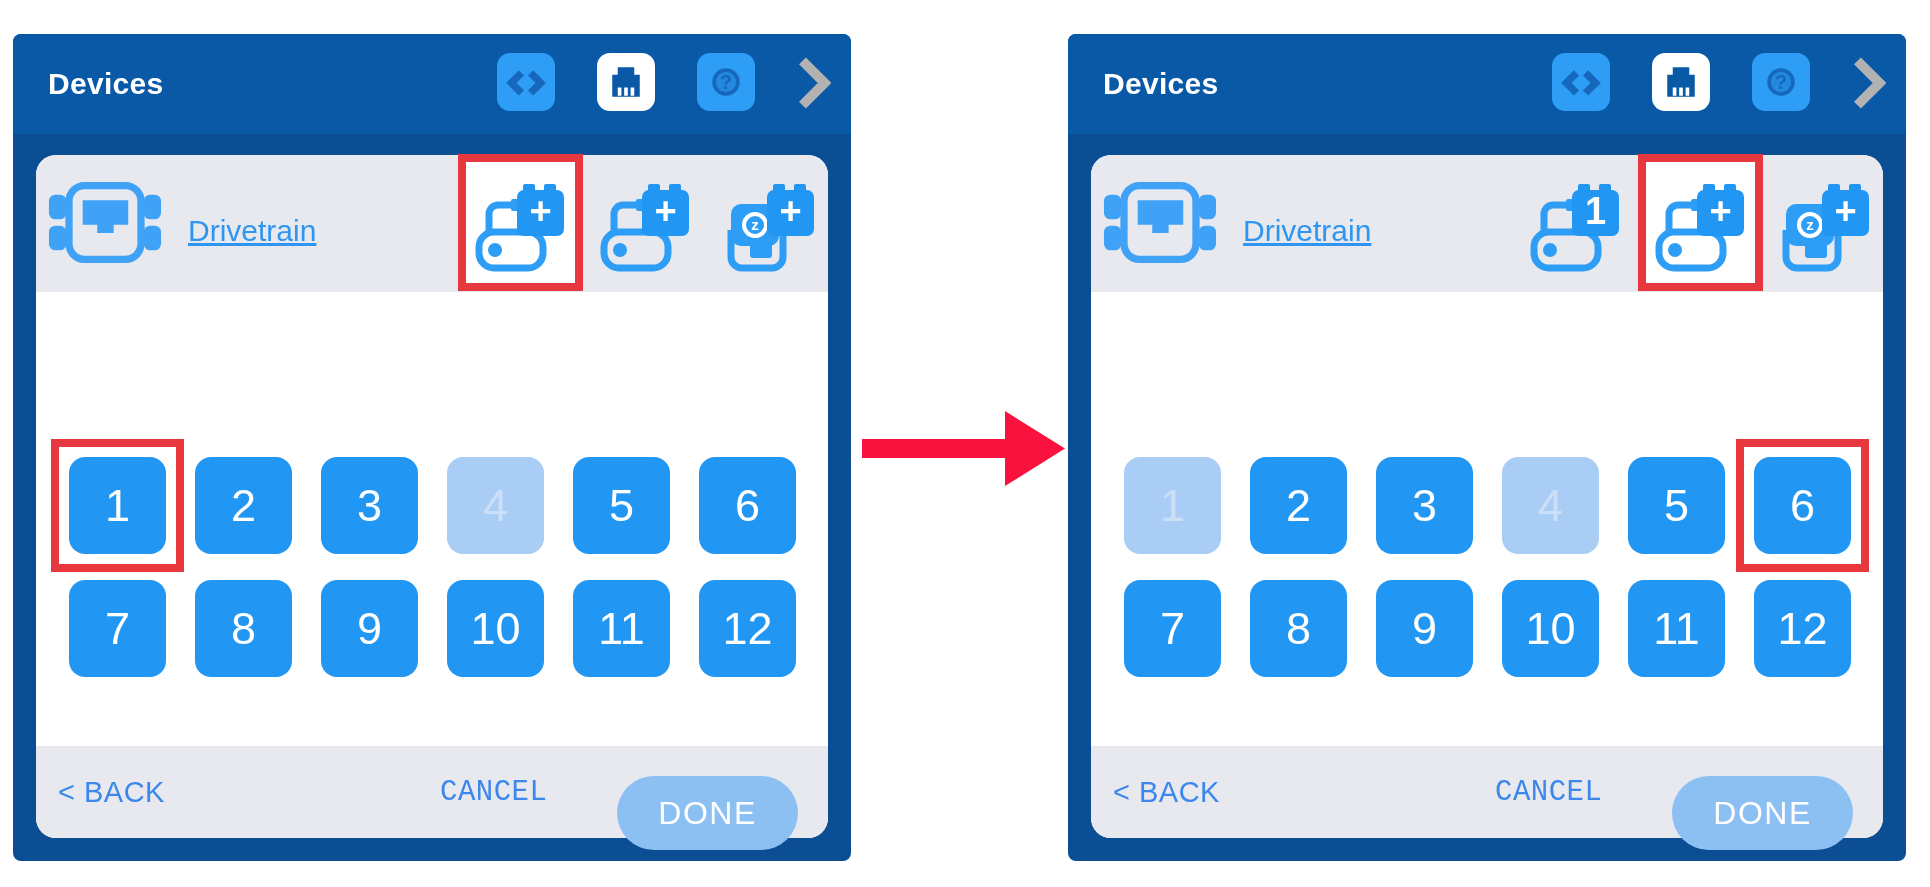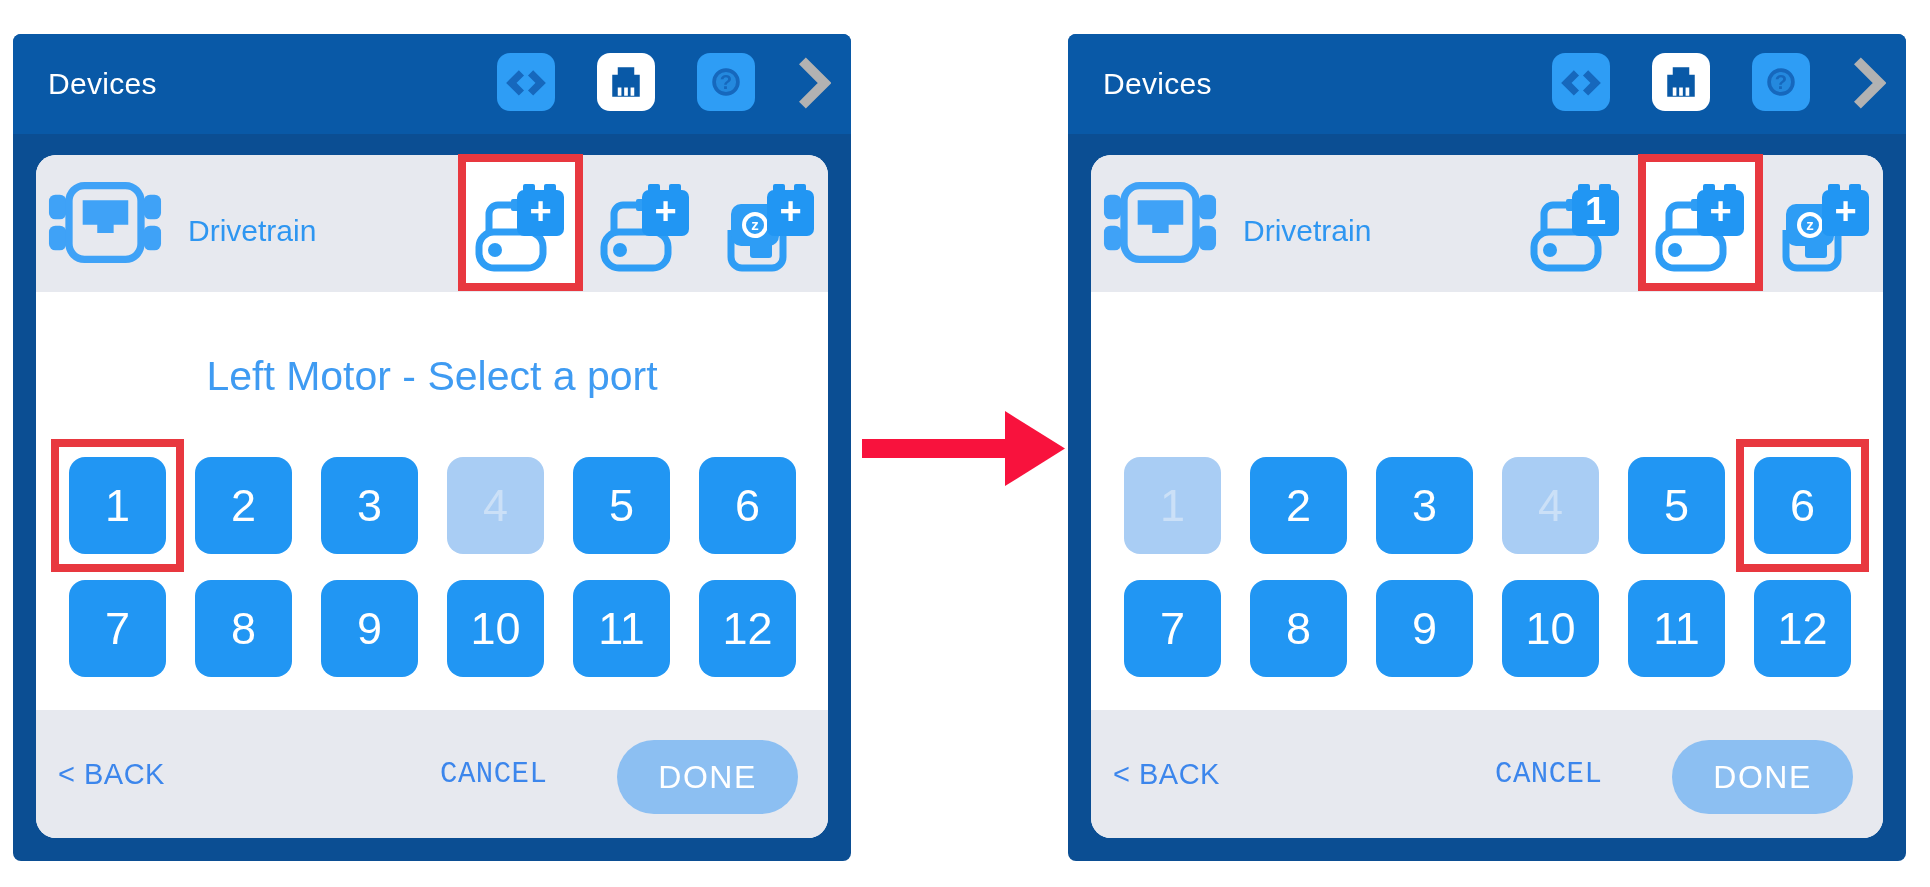--- a/index.html
+++ b/index.html
@@ -6,53 +6,53 @@
   .page{position:relative;width:1930px;height:887px;background:var(--page_bg,#fff);overflow:hidden;
         font-family:"Liberation Sans",sans-serif;}
 
   
   .panel{position:absolute;top:34px;height:827px;width:838px;background:var(--frame_bg);border-radius:8px;}
   .panel.p0{left:13px;}
   .panel.p1{left:1068px;}
 
   .header{position:absolute;top:0;left:0;right:0;height:100px;background:var(--header_bg);border-radius:8px 8px 0 0;}
   .header-title{position:absolute;left:35px;top:50%;transform:translateY(-50%);
-                color:#fff;font-size:30px;font-weight:400;letter-spacing:.3px;}
+                color:#fff;font-size:30px;font-weight:700;letter-spacing:.3px;}
   .icon-btn{position:absolute;top:19px;width:58px;height:58px;border-radius:13px;
             display:flex;align-items:center;justify-content:center;background:var(--icon_tile_blue);}
   .icon-btn.code{left:484px;}
   .icon-btn.devtab{left:584px;background:#fff;}
   .icon-btn.help{left:684px;}
   .chevron-btn{position:absolute;top:22px;left:778px;width:46px;height:54px;background:transparent;
             display:flex;align-items:center;justify-content:center;}
 
   
   .card{position:absolute;left:23px;top:121px;width:792px;height:683px;background:#fff;border-radius:20px;}
   .device-row{position:absolute;top:0;left:0;right:0;height:137px;background:var(--panel_gray);border-radius:20px 20px 0 0;}
   .dt-icon{position:absolute;left:10px;top:26px;width:118px;height:82px;}
-  .device-label{position:absolute;left:152px;top:59px;font-size:30px;color:var(--device_label_blue);}
+  .device-label{position:absolute;left:152px;top:59px;font-size:30px;color:var(--device_label_blue);text-decoration:underline;}
 
   .add-icon{position:absolute;top:25px;width:95px;height:95px;}
   .add-icon.pos0{left:437px;}
   .add-icon.pos1{left:562px;}
   .add-icon.pos2{left:687px;}
   .add-icon svg{position:relative;z-index:1;width:95px;height:95px;display:block;}
   .add-hl{position:absolute;left:-15px;right:-15px;top:-26px;bottom:-16px;background:#fff;
           border:8px solid var(--annotation_red);z-index:0;}
 
   .prompt-title{position:absolute;left:0;top:198px;width:100%;text-align:center;
                 font-size:41px;color:var(--title_blue);}
 
   .port-grid{position:absolute;left:33px;top:302px;width:730px;display:flex;flex-wrap:wrap;gap:26px 29px;}
   .port{position:relative;width:97px;height:97px;border-radius:16px;background:var(--port_blue);
         display:flex;align-items:center;justify-content:center;color:#fff;font-size:45px;}
   .port.disabled{background:var(--port_disabled_blue);color:var(--port_disabled_text);}
   .port-hl{position:absolute;inset:-18px;border:8px solid var(--annotation_red);pointer-events:none;}
 
-  .footer{position:absolute;left:0;right:0;bottom:0;height:128px;background:var(--panel_gray);border-radius:0 0 20px 20px;}
+  .footer{position:absolute;left:0;right:0;bottom:0;height:92px;background:var(--panel_gray);border-radius:0 0 20px 20px;}
   .back-btn{position:absolute;left:22px;top:50%;transform:translateY(-50%);
             font-size:29px;color:var(--link_blue);letter-spacing:.5px;}
   .cancel-btn{position:absolute;left:404px;top:50%;transform:translateY(-50%);
             font-size:29px;color:var(--link_blue);letter-spacing:.5px;font-family:Liberation Mono, monospace;}
   .done-btn{position:absolute;left:581px;top:30px;width:181px;height:74px;border-radius:37px;
             background:var(--done_bg);color:#fff;font-size:32px;font-weight:500;letter-spacing:1.5px;
             display:flex;align-items:center;justify-content:center;}
 
   
   .code-glyph path{fill:none;stroke:var(--icon_glyph_dark_blue);stroke-width:8;stroke-linejoin:miter;}
@@ -164,21 +164,20 @@
         <rect x="50" y="4" width="12" height="9" rx="2"></rect>
         <rect x="71" y="4" width="12" height="9" rx="2"></rect>
         <rect x="44" y="10" width="47" height="46" rx="7"></rect>
         <text class="badge-text" x="67.5" y="44">+</text>
       </g>
     </svg>
   </div>
           </div>
       </div>
 
-      <div class="prompt-title">Left Motor - Select a port</div>
       <div class="port-grid">
           <div class="port">
             <span>1</span>
             <div class="port-hl"></div>
           </div>
           <div class="port">
             <span>2</span>
           </div>
           <div class="port">
             <span>3</span>

